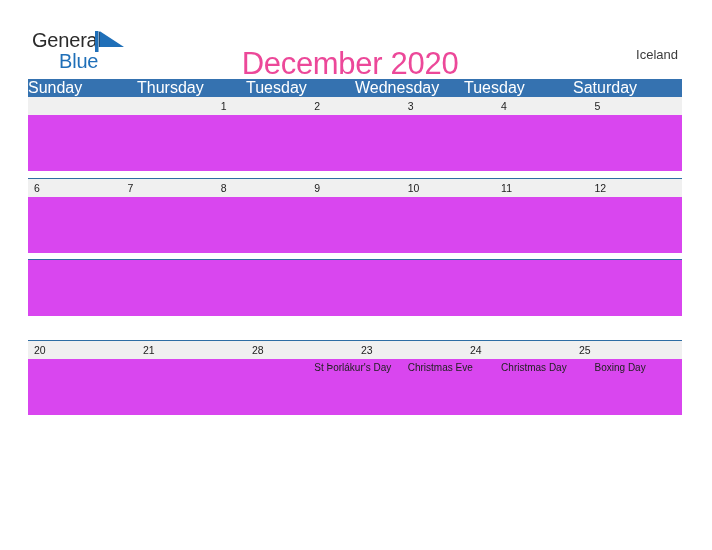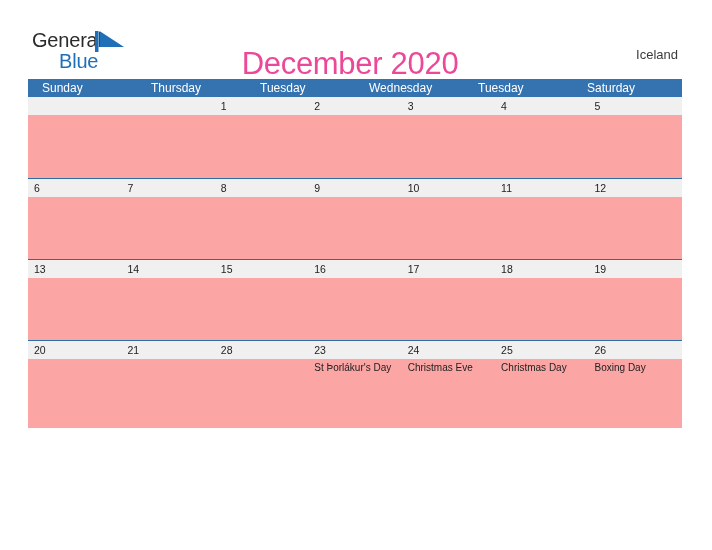--- a/index.html
+++ b/index.html
@@ -90,23 +90,23 @@
     width: 654px;
   }
 
   .weekday-header {
     display: flex;
     background: #3572b0;
     height: 18px;
   }
   .weekday-cell {
     flex: 1 1 0;
-    font-size: 12px;
+    font-size: 16px;
     color: #ffffff;
-    padding-left: 14px;
+    padding-left: 0;
     line-height: 18px;
     box-sizing: border-box;
     white-space: nowrap;
     overflow: hidden;
   }
 
   .week-row {
     position: relative;
     height: 81px;
     border-top: 1px solid #2e6da4;
@@ -115,22 +115,22 @@
   .week-row:first-of-type {
     border-top: none;
   }
   .week-row .band {
     display: flex;
     height: 18px;
     background: #f0f0f0;
   }
   .week-row .body {
     display: flex;
-    height: 69px;
-    background: #fca5a5;
+    height: 56px;
+    background: #d946ef;
   }
 
   .day-cell-num {
     flex: 1 1 0;
     font-size: 10.5px;
     color: #222222;
     padding-left: 6px;
     line-height: 18px;
     box-sizing: border-box;
   }
@@ -220,48 +220,38 @@
           <div class="day-cell-body"></div>
           <div class="day-cell-body"></div>
           <div class="day-cell-body"></div>
           <div class="day-cell-body"></div>
           <div class="day-cell-body"></div>
           <div class="day-cell-body"></div>
           <div class="day-cell-body"></div>
         </div>
       </div>
       <div class="week-row">
-        <div class="band">
-          <div class="day-cell-num">13</div>
-          <div class="day-cell-num">14</div>
-          <div class="day-cell-num">15</div>
-          <div class="day-cell-num">16</div>
-          <div class="day-cell-num">17</div>
-          <div class="day-cell-num">18</div>
-          <div class="day-cell-num">19</div>
-        </div>
         <div class="body">
           <div class="day-cell-body"></div>
           <div class="day-cell-body"></div>
           <div class="day-cell-body"></div>
           <div class="day-cell-body"></div>
           <div class="day-cell-body"></div>
           <div class="day-cell-body"></div>
           <div class="day-cell-body"></div>
         </div>
       </div>
       <div class="week-row">
         <div class="band">
           <div class="day-cell-num">20</div>
           <div class="day-cell-num">21</div>
           <div class="day-cell-num">28</div>
           <div class="day-cell-num">23</div>
           <div class="day-cell-num">24</div>
           <div class="day-cell-num">25</div>
-          <div class="day-cell-num">26</div>
         </div>
         <div class="body">
           <div class="day-cell-body"></div>
           <div class="day-cell-body"></div>
           <div class="day-cell-body"></div>
           <div class="day-cell-body">
             <div class="holiday-text">St Þorlákur's Day</div>
           </div>
           <div class="day-cell-body">
             <div class="holiday-text">Christmas Eve</div>

